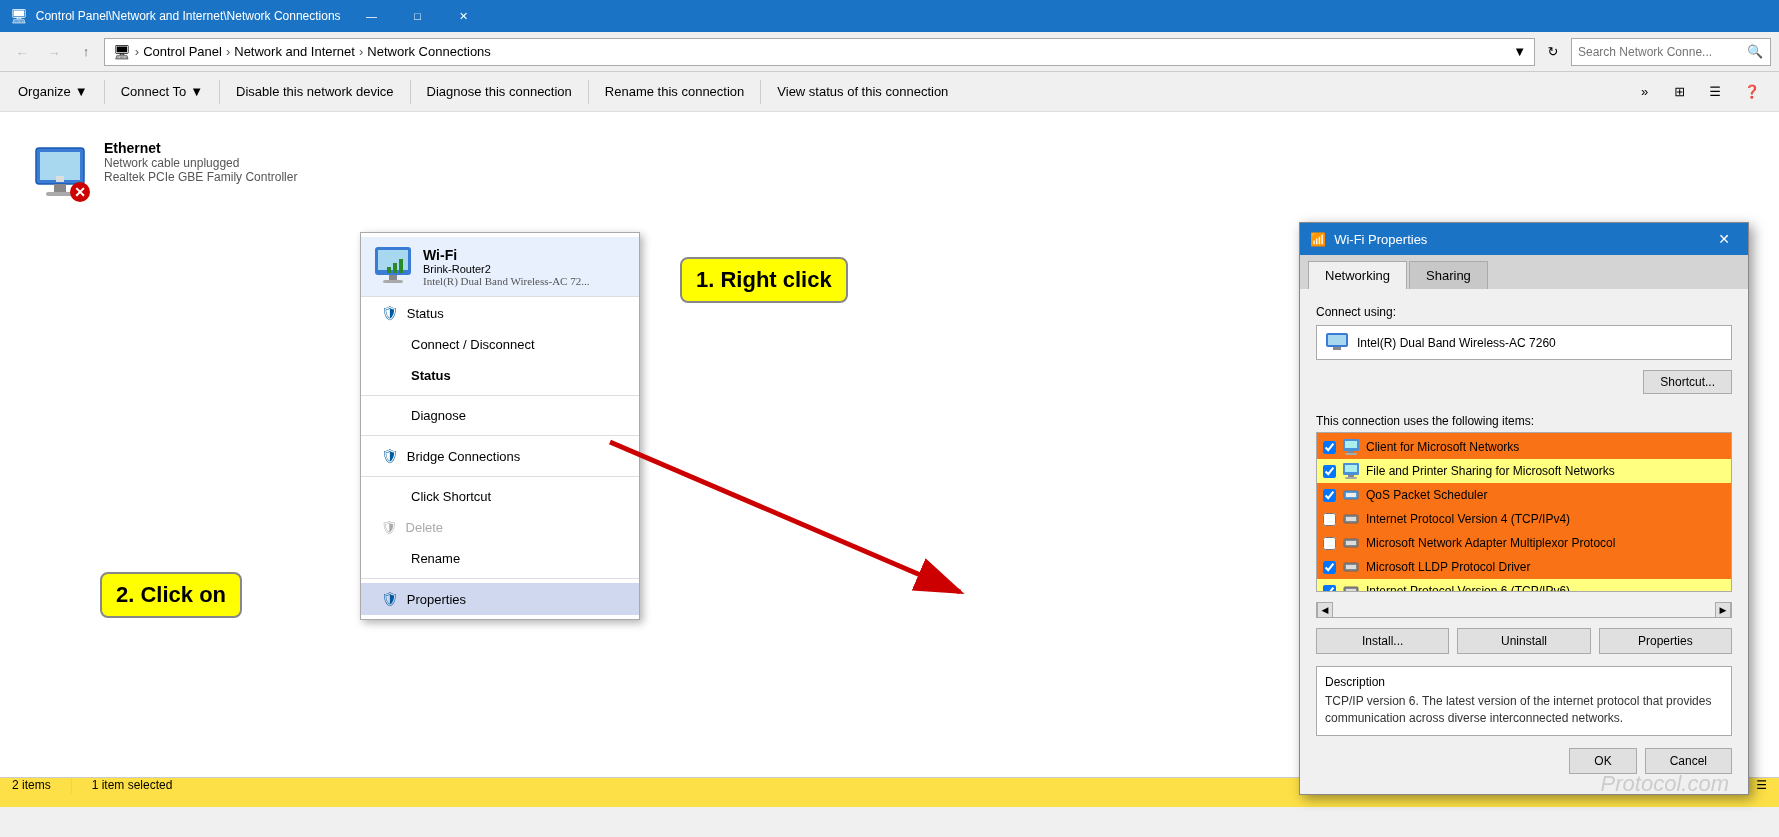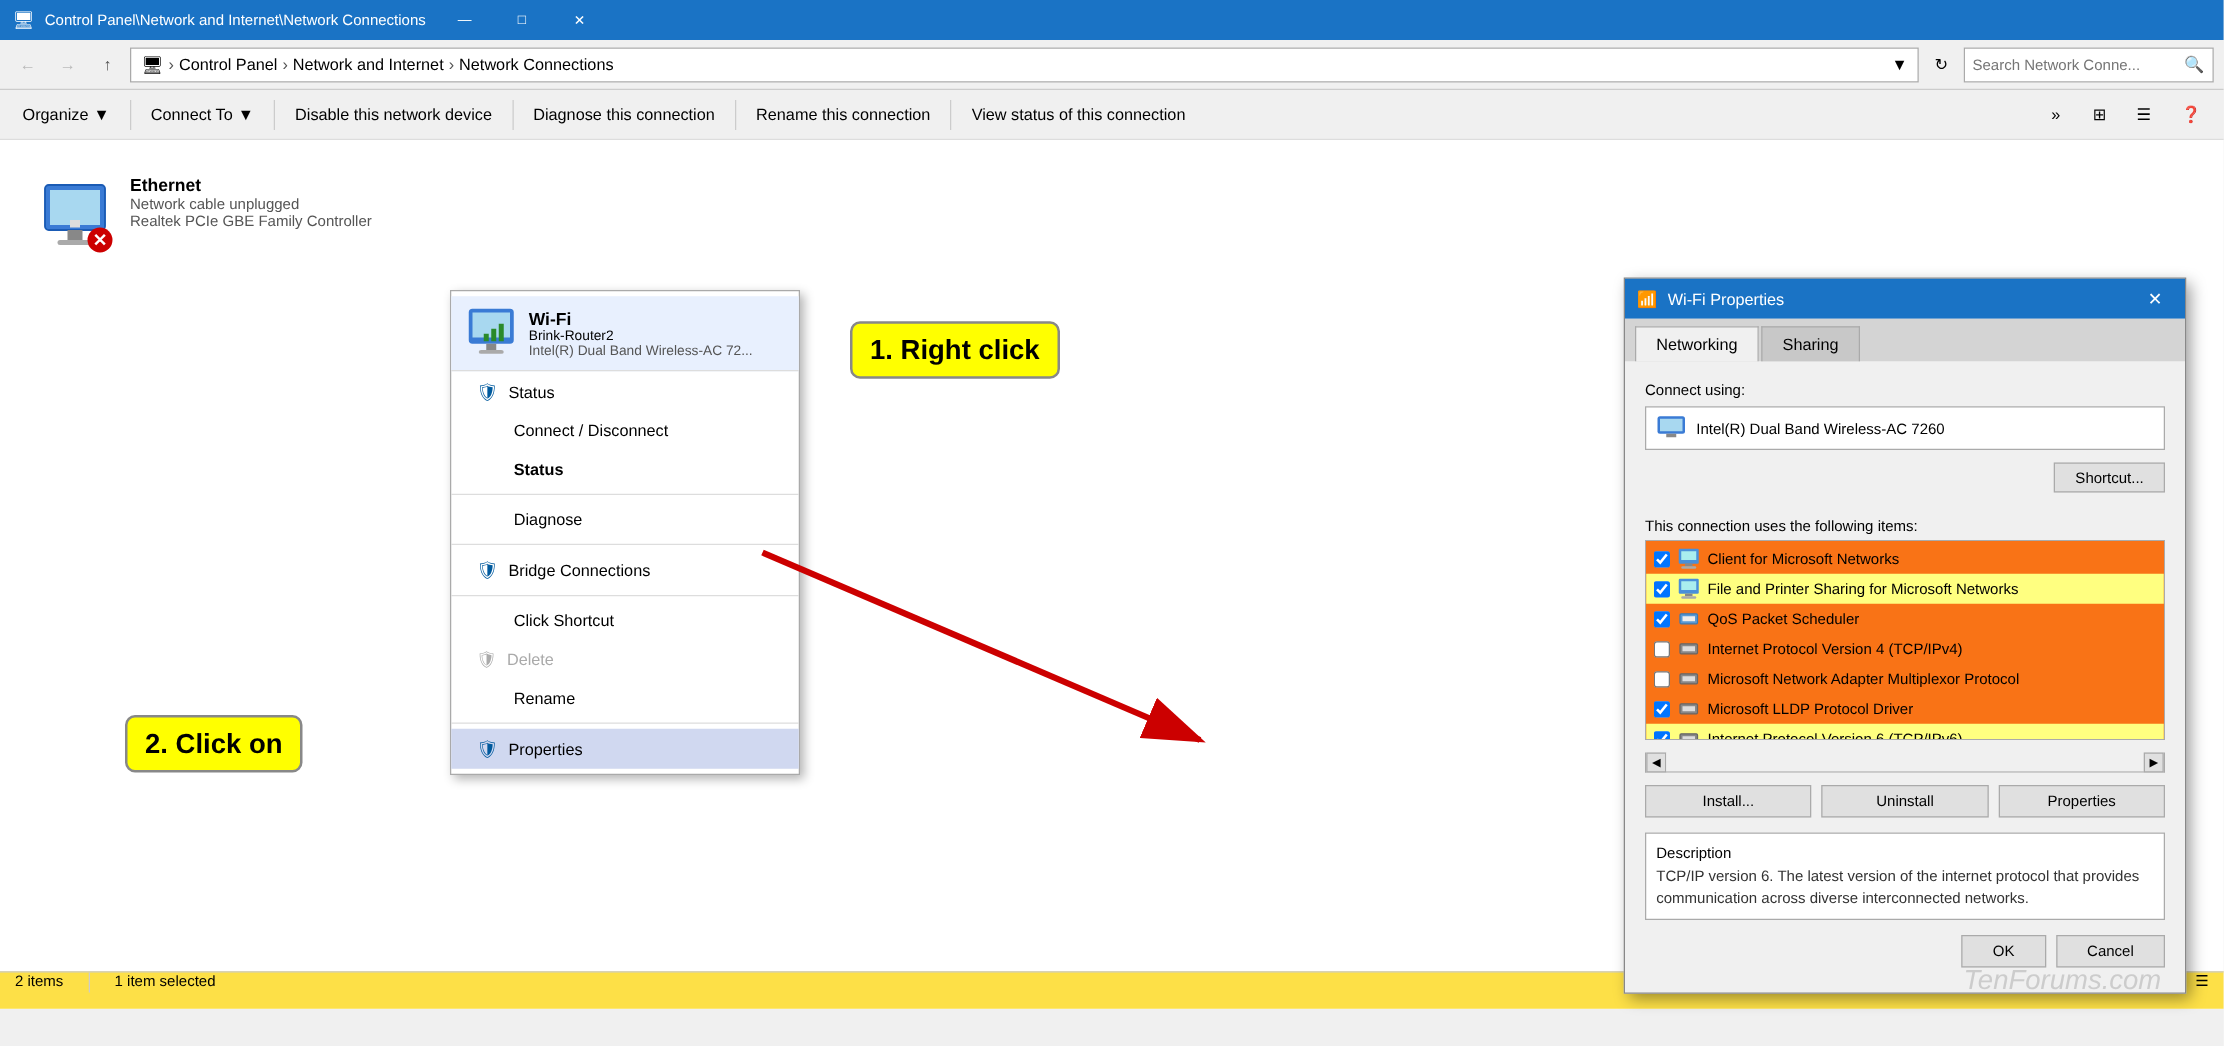--- a/index.html
+++ b/index.html
@@ -481,21 +481,21 @@
             <rect x="10" y="35" width="20" height="3" rx="2" fill="#aaa"></rect>
 
             <rect x="14" y="22" width="4" height="6" fill="#2a8a2a"></rect>
             <rect x="20" y="18" width="4" height="10" fill="#2a8a2a"></rect>
             <rect x="26" y="14" width="4" height="14" fill="#2a8a2a"></rect>
           </svg>
         </div>
         <div class="cm-wifi-info">
           <div class="cm-wifi-name">Wi-Fi</div>
           <div class="cm-wifi-router" style="font-size:11px;">Brink-Router2</div>
-          <div class="cm-wifi-adapter" style="font-size:11px;color:#555;">Intel(R) Dual Band Wireless-AC 72...</div>
+          <div class="cm-wifi-adapter" style="font-size:11px;color:#555;font-family:Liberation Serif, serif;">Intel(R) Dual Band Wireless-AC 72...</div>
         </div>
       </div>
 
       <div class="context-menu-item">
         <span class="cm-shield">🛡</span>
         <span>Status</span>
       </div>
       <div class="context-menu-item">
         <span style="width:22px;"></span>
         <span>Connect / Disconnect</span>
@@ -685,13 +685,13 @@
     <span>2 items</span>
     <div class="status-separator"></div>
     <span>1 item selected</span>
     <div style="flex:1;"></div>
     <span style="cursor:pointer;">⊞</span>
     <span style="cursor:pointer;">☰</span>
   </div>
 
 </div>
 
-<div class="watermark">TenForums.com</div>
+<div class="watermark">Protocol.com</div>
 
 </body></html>

